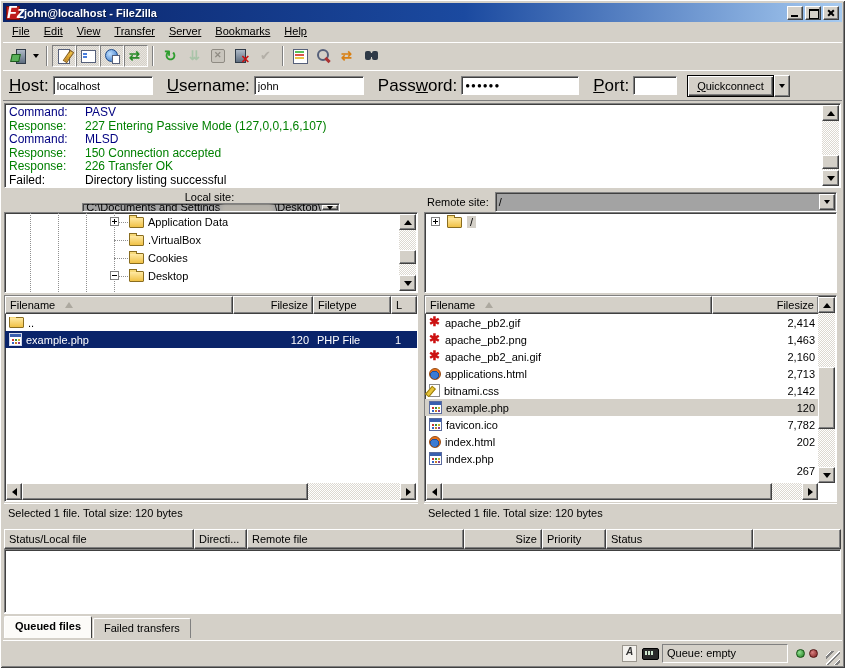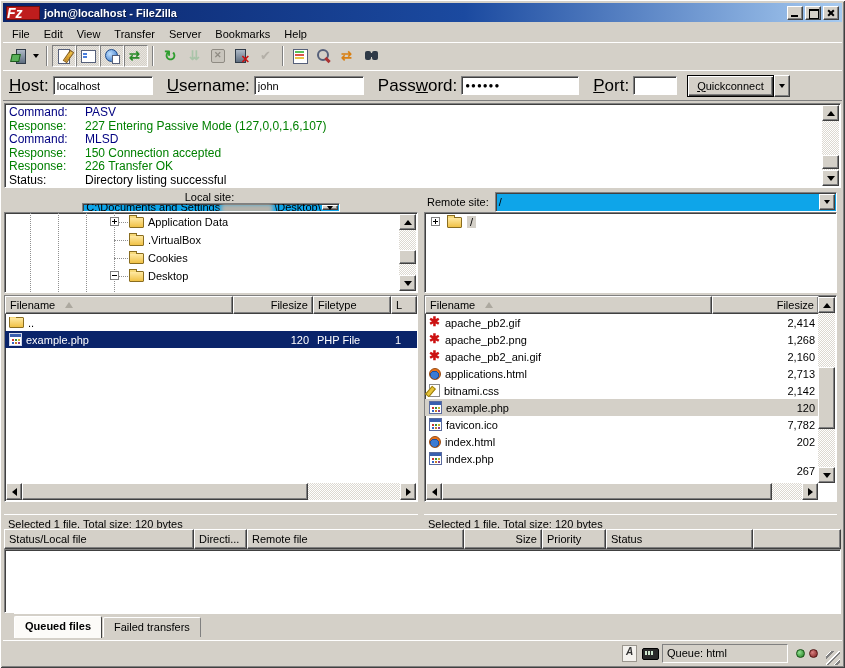--- a/index.html
+++ b/index.html
@@ -6,35 +6,35 @@
   html,body { background:#808080; }
   body { font-family:"Liberation Sans", sans-serif; }
 
   .win { position:relative; width:845px; height:668px; background:#d4d0c8;
          box-shadow: inset 1px 1px 0 #ffffff, inset -1px -1px 0 #404040, inset 2px 2px 0 #d4d0c8, inset -2px -2px 0 #808080; }
 
   
   .titlebar { position:absolute; top:3px; left:3px; right:3px; height:19px;
     background:linear-gradient(90deg,#0a246a 0%,#1b4aa0 55%,#a6caf0 100%);
     display:flex; align-items:center; padding:0 3px; }
-  .title-icon { width:34px; height:14px; background:#bf1d1d; border:1px solid #6e0e0e;
-    color:#fff; font-weight:bold; font-size:14px; line-height:12px; text-align:left; font-style:italic; }
+  .title-icon { width:14px; height:14px; background:#bf1d1d; border:1px solid #6e0e0e;
+    color:#fff; font-weight:bold; font-size:16px; line-height:12px; text-align:right; font-style:italic; }
   .title-text { color:#fff; font-weight:bold; font-size:11px; margin-left:4px; flex:1;
     text-shadow:1px 1px 0 rgba(0,0,0,.4); white-space:nowrap; }
   .tbtn { width:16px; height:14px; background:#d4d0c8; margin-left:2px; position:relative;
     border:1px solid; border-color:#fff #404040 #404040 #fff; box-shadow: inset -1px -1px 0 #808080; }
   .g-min::after { content:""; position:absolute; left:3px; width:7px; bottom:2px; height:2px; background:#000; }
   .g-max::after { content:""; position:absolute; left:3px; top:2px; width:8px; height:7px;
     border:1px solid #000; border-top-width:2px; }
   .g-close::before,.g-close::after { content:""; position:absolute; left:6px; top:2px; width:2px; height:8px; background:#000; }
   .g-close::before { transform:rotate(45deg); }
   .g-close::after  { transform:rotate(-45deg); }
 
   
-  .menubar { position:absolute; top:23px; left:3px; right:3px; height:19px; display:flex; align-items:flex-end; padding-left:2px; }
+  .menubar { position:absolute; top:23px; left:3px; right:3px; height:19px; display:flex; align-items:flex-start; padding-left:2px;text-decoration:underline; }
   .menu-item { font-size:11px; padding:2px 7px; color:#000; }
   .toolbar { position:absolute; top:42px; left:3px; right:3px; height:27px; display:flex; align-items:center; padding-left:3px;
     border-top:1px solid #fff; }
   .tb-sep { width:2px; height:20px; border-left:1px solid #808080; border-right:1px solid #fff; margin:0 4px; }
   .tb-btn { width:24px; height:22px; display:flex; align-items:center; justify-content:center; position:relative; }
   .tb-btn.pressed { border:1px solid; border-color:#808080 #fff #fff #808080;
     background:repeating-conic-gradient(#e8e5df 0% 25%, #d4d0c8 0% 50%) 0 0/2px 2px; }
   .tb-drop { width:12px; height:22px; display:flex; align-items:center; justify-content:center; }
   .tri-d { width:0; height:0; border-left:3px solid transparent; border-right:3px solid transparent; border-top:4px solid #000; }
 
@@ -101,21 +101,21 @@
   .sb-thumb-v { position:absolute; left:0; width:17px; background:#d4d0c8; border:1px solid; border-color:#fff #404040 #404040 #fff; box-shadow:inset -1px -1px 0 #808080; }
   .sb-thumb-h { position:absolute; top:0; height:17px; background:#d4d0c8; border:1px solid; border-color:#fff #404040 #404040 #fff; box-shadow:inset -1px -1px 0 #808080; }
   .ar-u { width:0;height:0;border-left:4px solid transparent;border-right:4px solid transparent;border-bottom:5px solid #000; }
   .ar-d { width:0;height:0;border-left:4px solid transparent;border-right:4px solid transparent;border-top:5px solid #000; }
   .ar-l { width:0;height:0;border-top:4px solid transparent;border-bottom:4px solid transparent;border-right:5px solid #000; }
   .ar-r { width:0;height:0;border-top:4px solid transparent;border-bottom:4px solid transparent;border-left:5px solid #000; }
 
   
   .site-row { position:absolute; top:191px; height:21px; display:flex; align-items:center; }
   .site-row .lbl { font-size:11px; padding:0 6px 0 3px; white-space:nowrap; }
-  .combo { flex:1; height:20px; background:#0ea5e9; position:relative; display:flex; align-items:center; padding:0 18px 0 3px;
+  .combo { flex:1; height:20px; background:#a3a3a3; position:relative; display:flex; align-items:center; padding:0 18px 0 3px;
     border:1px solid; border-color:#808080 #fff #fff #808080; box-shadow:inset 1px 1px 0 #404040; font-size:11px; white-space:nowrap; overflow:hidden; }
   .combo-btn { position:absolute; right:1px; top:1px; width:16px; bottom:1px; background:#d4d0c8;
     border:1px solid; border-color:#fff #404040 #404040 #fff; box-shadow:inset -1px -1px 0 #808080;
     display:flex; align-items:center; justify-content:center; }
   .redact { display:inline-block; width:52px; height:10px; background:#b6b2aa; border-radius:2px; filter:blur(2px); margin:0 1px; vertical-align:middle; }
 
   
   .tree { position:absolute; top:212px; height:81px; background:#fff; overflow:hidden;
     border:1px solid; border-color:#808080 #fff #fff #808080; box-shadow:inset 1px 1px 0 #404040; }
   .guide { position:absolute; top:0; bottom:0; width:0; border-left:1px dotted #909090; }
@@ -150,29 +150,29 @@
   .hcell.right { justify-content:flex-end; }
   .sort-asc { width:0; height:0; border-left:4px solid transparent; border-right:4px solid transparent; border-bottom:6px solid #aca89f; margin-left:10px; }
   .lrow { display:flex; height:17px; align-items:center; font-size:11px; color:#000; }
   .lcell { padding:0 4px; white-space:nowrap; overflow:hidden; flex:none; display:flex; align-items:center; }
   .lcell.right { justify-content:flex-end; }
   .lrow.sel-a { background:#0a246a; color:#fff; }
   .lrow.sel-a .fi-php { border-color:#cfd6ea; }
   .lrow.sel-i { background:#d4d0c8; }
 
   .statusline { position:absolute; top:503px; height:19px; font-size:11px; display:flex; align-items:center; padding-left:4px;
-    border-top:1px solid #fff;margin-top:11px; }
+    border-top:1px solid #fff; }
 
   
   .queue { position:absolute; top:529px; left:4px; right:4px; height:84px; }
   .queue .lheader { height:20px; }
   .queue-body { height:64px; background:#fff; border:1px solid; border-color:#808080 #fff #fff #808080; box-shadow:inset 1px 1px 0 #404040; }
 
   
-  .tabbar { position:absolute; top:613px; left:4px; right:4px; height:25px; display:flex; align-items:center; border-top:1px solid #fff; padding-top:1px;margin-left:10px; }
+  .tabbar { position:absolute; top:613px; left:4px; right:4px; height:25px; display:flex; align-items:flex-end; border-top:1px solid #fff; padding-top:1px; }
   .tab { height:20px; padding:3px 10px 0 10px; background:#d4d0c8; font-size:11px; margin-right:1px;
     border:1px solid #808080; border-top-color:#fff; border-left-color:#fff; border-bottom:none; border-radius:2px 2px 0 0; }
   .tab.active { background:#fcfbf8; font-weight:bold; height:22px; border-color:#fff #404040 #fcfbf8 #fff; position:relative; z-index:2; }
 
   
   .statusbar { position:absolute; left:3px; right:3px; bottom:3px; height:25px; border-top:1px solid #fff;
     display:flex; align-items:center; justify-content:flex-end; padding-right:2px; }
   .sb-ic { width:18px; height:16px; position:relative; margin-right:3px; }
   .ic-ascii::before { content:""; position:absolute; left:2px; top:0; width:13px; height:15px; background:#f4f2ee; border:1px solid #9a968e; }
   .ic-ascii::after { content:"A"; position:absolute; left:6px; top:1px; font-size:10px; font-weight:bold; font-style:italic; color:#333; }
@@ -290,21 +290,21 @@
       </div>
     <div class="log-line">
         <span class="log-label t-response">Response:</span>
         <span class="t-response">150 Connection accepted</span>
       </div>
     <div class="log-line">
         <span class="log-label t-response">Response:</span>
         <span class="t-response">226 Transfer OK</span>
       </div>
     <div class="log-line">
-        <span class="log-label t-status">Status:</span>
+        <span class="log-label t-status">Failed:</span>
         <span class="t-status">Directory listing successful</span>
       </div>
     <div class="sb-track-v" style="top:1px; bottom:1px; right:1px;">
       <div class="sb-btn" style="top:0;">
           <span class="ar-u"></span>
         </div>
       <div class="sb-thumb-v" style="bottom:17px; height:14px;"></div>
       <div class="sb-btn" style="bottom:0;">
           <span class="ar-d"></span>
         </div>
@@ -440,21 +440,21 @@
             <span class="fi fi-apache" style="margin-right:2px;"></span>
             <span>apache_pb2.gif</span>
           </div>
         <div class="lcell right" style="flex:1;">2,414</div>
       </div>
       <div class="lrow">
         <div class="lcell" style="width:287px;">
             <span class="fi fi-apache" style="margin-right:2px;"></span>
             <span>apache_pb2.png</span>
           </div>
-        <div class="lcell right" style="flex:1;">1,268</div>
+        <div class="lcell right" style="flex:1;">1,463</div>
       </div>
       <div class="lrow">
         <div class="lcell" style="width:287px;">
             <span class="fi fi-apache" style="margin-right:2px;"></span>
             <span>apache_pb2_ani.gif</span>
           </div>
         <div class="lcell right" style="flex:1;">2,160</div>
       </div>
       <div class="lrow">
         <div class="lcell" style="width:287px;">
@@ -548,19 +548,19 @@
   </div>
 
   <div class="tabbar">
     <div class="tab active">Queued files</div>
     <div class="tab">Failed transfers</div>
   </div>
 
   <div class="statusbar">
     <span class="sb-ic ic-ascii"></span>
     <span class="sb-ic ic-speed"></span>
-    <div class="queue-status">Queue: html</div>
+    <div class="queue-status">Queue: empty</div>
     <span class="led led-green"></span>
     <span class="led led-red"></span>
     <div class="grip"></div>
   </div>
 
 </div>
 
 </body></html>

